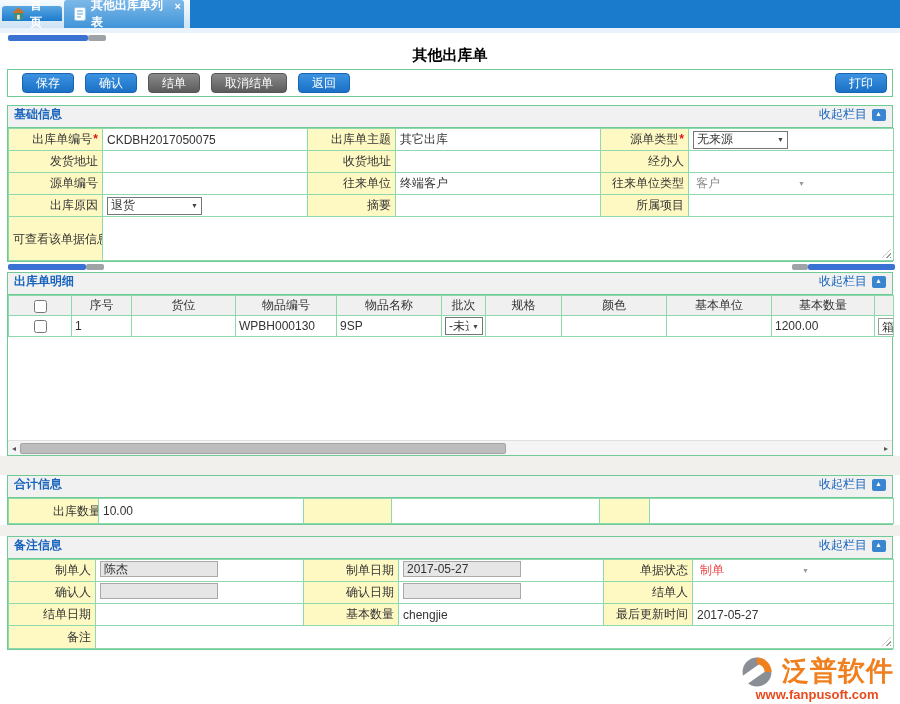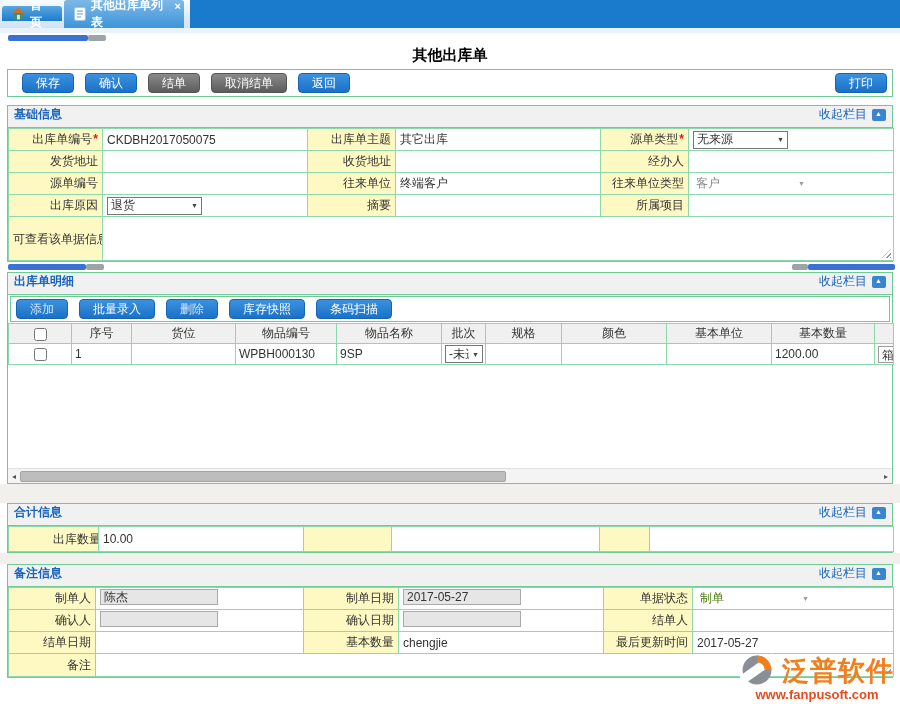--- a/index.html
+++ b/index.html
@@ -93,21 +93,21 @@
     background:#bdbdbd; border:1px solid #a3a3a3; border-radius:2px; cursor:grab; }
 
   .gap { background:#f1f0ec; margin:0; }
   .g19 { height:19px; } .g11 { height:11px; }
 
   .ro-input { display:inline-block; width:118px; height:16px; line-height:15px;
     background:#e6e6e6; border:1px solid #a9a9a9; padding:0 3px; overflow:hidden; }
 
   
   .watermark { position:absolute; right:6px; bottom:2px; pointer-events:none; }
-  .wm-top { display:flex; align-items:flex-start; gap:8px; }
+  .wm-top { display:flex; align-items:flex-end; gap:8px; }
   .wm-brand { font-size:27px; font-weight:bold; color:#f07f1e; letter-spacing:1px; }
   .wm-url { font-size:13px; font-weight:bold; color:#e84c1e; text-align:center;
     margin-top:-2px; }
 
   .cb { width:13px; height:13px; vertical-align:middle; }
   .center { text-align:center; }
 </style>
 </head>
 <body>
 
@@ -231,27 +231,20 @@
     </div>
   </div>
 
   <div class="section">
     <div class="sec-head">
       <span class="sec-title">出库单明细</span>
       <span class="collapse">
         <span>收起栏目</span>
         <span class="col-icon"></span>
       </span>
-    </div>
-    <div class="inner-toolbar">
-      <span class="btn btn-dim" style="margin-left:3px;">添加</span>
-      <span class="btn">批量录入</span>
-      <span class="btn btn-dim">删除</span>
-      <span class="btn">库存快照</span>
-      <span class="btn">条码扫描</span>
     </div>
     <table class="grid">
       <colgroup>
           <col style="width:63px">
           <col style="width:60px">
           <col style="width:104px">
         <col style="width:101px">
           <col style="width:105px">
           <col style="width:44px">
         <col style="width:76px">
@@ -350,21 +343,21 @@
           <col style="width:89px">
           <col style="width:201px">
         </colgroup>
       <tbody>
           <tr>
         <td class="lab" style="height:19px;">制单人</td>
         <td class="val"><span class="ro-input">陈杰</span></td>
         <td class="lab">制单日期</td>
         <td class="val"><span class="ro-input">2017-05-27</span></td>
         <td class="lab">单据状态</td>
-        <td class="val"><span class="sel sel-dis" style="color:#4d7c0f;">
+        <td class="val"><span class="sel sel-dis" style="color:#ef4444;">
                 <span>制单</span>
               </span></td>
       </tr>
       <tr>
         <td class="lab" style="height:19px;">确认人</td>
         <td class="val"><span class="ro-input"></span></td>
         <td class="lab">确认日期</td>
         <td class="val"><span class="ro-input"></span></td>
         <td class="lab">结单人</td>
         <td class="val"></td>

